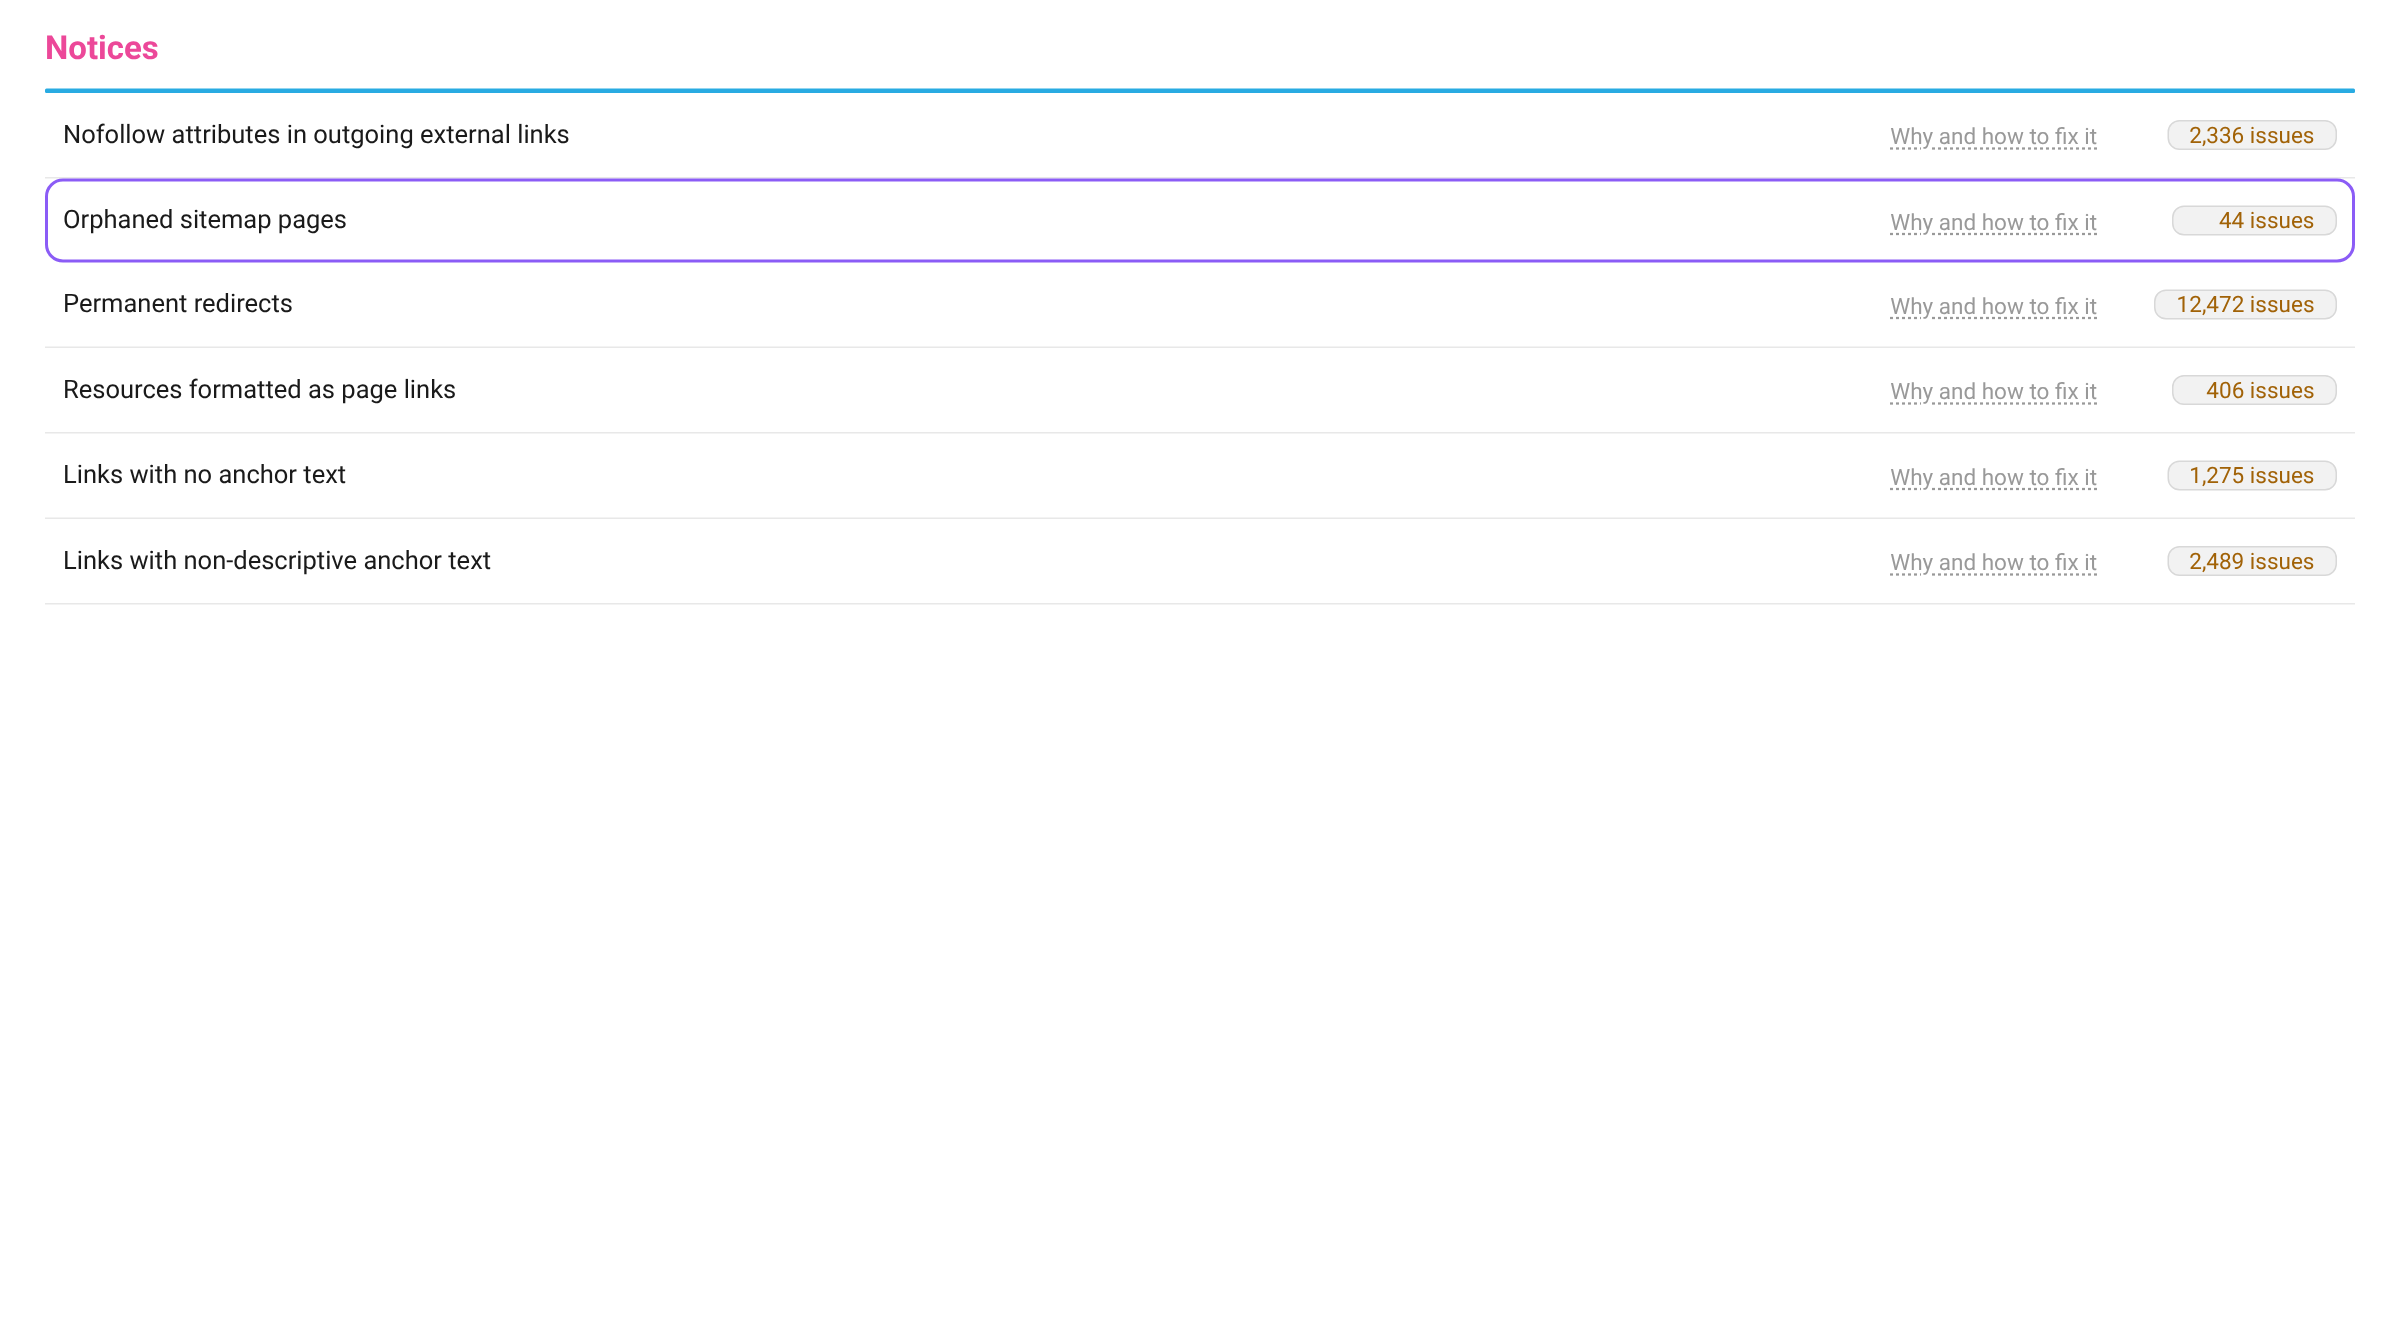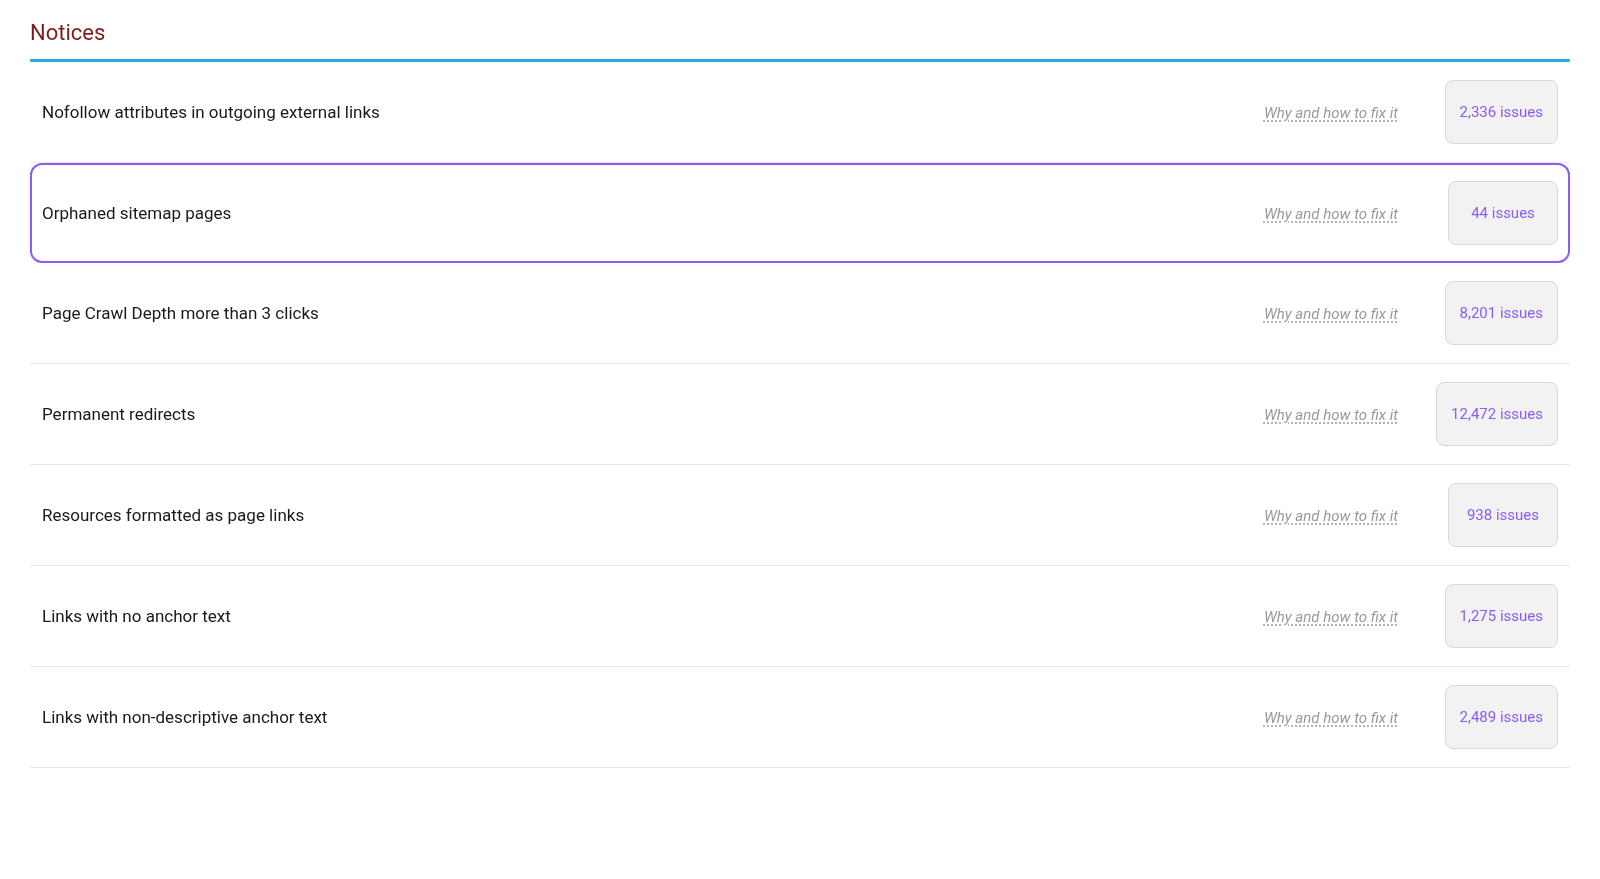--- a/index.html
+++ b/index.html
@@ -11,22 +11,22 @@
     body {
       background: #ffffff;
       font-family: -apple-system, BlinkMacSystemFont, 'Segoe UI', Roboto, sans-serif;
       width: 1600px;
       min-height: 879px;
       padding: 20px 30px;
     }
 
     .page-title {
       font-size: 22px;
-      font-weight: 400;
-      color: #7f1d1d;
+      font-weight: 700;
+      color: #ec4899;
       margin-bottom: 14px;
     }
 
     .blue-divider {
       height: 3px;
       background: #29abe2;
       margin-bottom: 0;
       border-radius: 1px;
     }
 
@@ -81,34 +81,33 @@
     }
 
     .why-link {
       font-size: 15px;
       color: #999999;
       text-decoration: underline;
       text-decoration-style: dotted;
       text-underline-offset: 3px;
       cursor: pointer;
       white-space: nowrap;
-      font-style: italic;
     }
 
     .issue-badge {
       display: inline-block;
       background: #f2f2f2;
       border: 1px solid #d8d8d8;
       border-radius: 8px;
-      padding: 22px 14px;
+      padding: 0 14px;
       font-size: 15px;
-      color: #8b5cf6;
+      color: #a16207;
       white-space: nowrap;
       min-width: 110px;
-      text-align: center;
+      text-align: right;
     }
   </style>
 </head>
 <body>
 
 <h1 class="page-title">Notices</h1>
 <div class="blue-divider"></div>
 
 <table class="notices-table">
   <tbody id="table-body">
@@ -116,33 +115,28 @@
         <td><span class="issue-name">Nofollow attributes in outgoing external links</span></td>
         <td class="td-link"><a class="why-link" href="#">Why and how to fix it</a></td>
         <td class="td-badge"><span class="issue-badge">2,336 issues</span></td>
       </tr>
       <tr class="highlighted-row">
         <td><span class="issue-name">Orphaned sitemap pages</span></td>
         <td class="td-link"><a class="why-link" href="#">Why and how to fix it</a></td>
         <td class="td-badge"><span class="issue-badge">44 issues</span></td>
       </tr>
       <tr>
-        <td><span class="issue-name">Page Crawl Depth more than 3 clicks</span></td>
-        <td class="td-link"><a class="why-link" href="#">Why and how to fix it</a></td>
-        <td class="td-badge"><span class="issue-badge">8,201 issues</span></td>
-      </tr>
-      <tr>
         <td><span class="issue-name">Permanent redirects</span></td>
         <td class="td-link"><a class="why-link" href="#">Why and how to fix it</a></td>
         <td class="td-badge"><span class="issue-badge">12,472 issues</span></td>
       </tr>
       <tr>
         <td><span class="issue-name">Resources formatted as page links</span></td>
         <td class="td-link"><a class="why-link" href="#">Why and how to fix it</a></td>
-        <td class="td-badge"><span class="issue-badge">938 issues</span></td>
+        <td class="td-badge"><span class="issue-badge">406 issues</span></td>
       </tr>
       <tr>
         <td><span class="issue-name">Links with no anchor text</span></td>
         <td class="td-link"><a class="why-link" href="#">Why and how to fix it</a></td>
         <td class="td-badge"><span class="issue-badge">1,275 issues</span></td>
       </tr>
       <tr>
         <td><span class="issue-name">Links with non-descriptive anchor text</span></td>
         <td class="td-link"><a class="why-link" href="#">Why and how to fix it</a></td>
         <td class="td-badge"><span class="issue-badge">2,489 issues</span></td>

